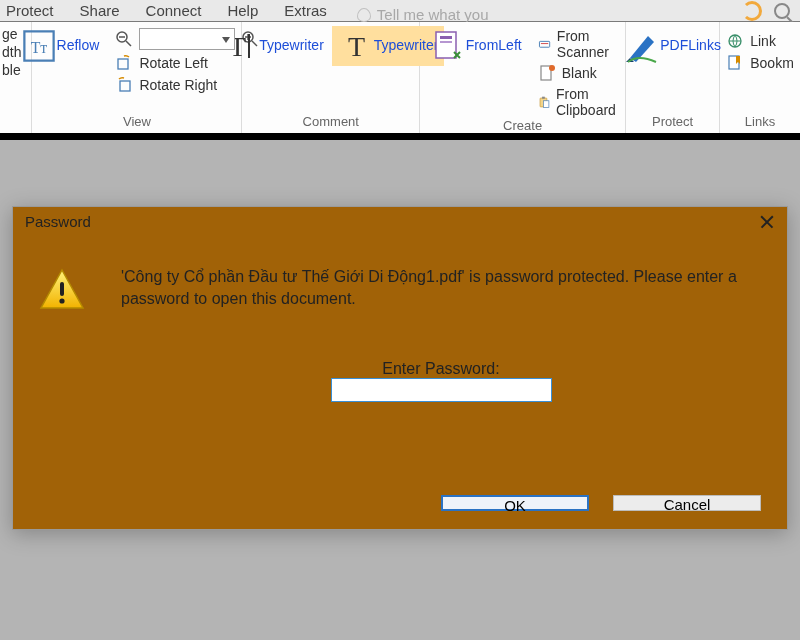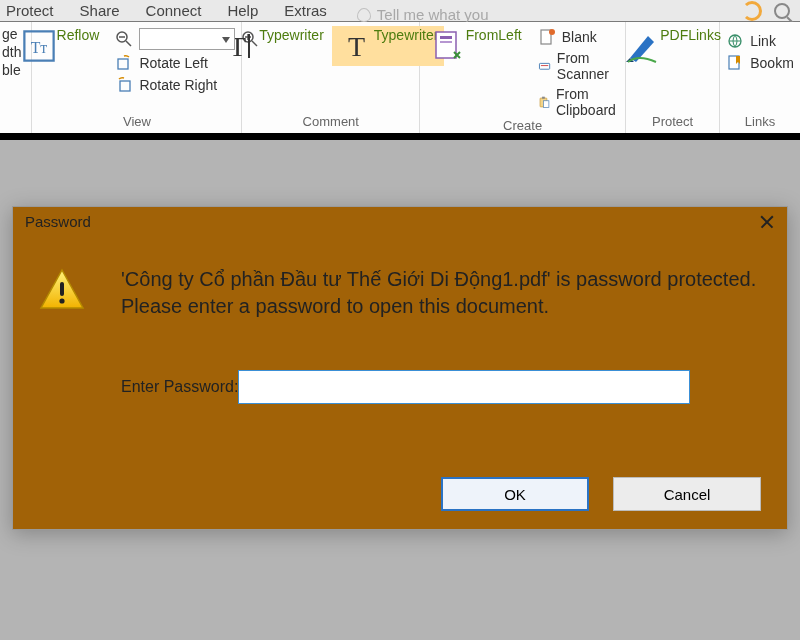--- a/index.html
+++ b/index.html
@@ -30,21 +30,21 @@
     background: #fdfdfd; border-bottom: 7px solid #000000;
     display: flex; overflow: hidden;
   }
   .group {
     display: flex; flex-direction: column; align-items: center;
     border-right: 1px solid #dcdcdc; padding: 4px 8px 2px 8px; height: 100%;
   }
   .group .body { flex: 1; display: flex; align-items: flex-start; }
   .group .glabel { font-size: 13px; color: #666; padding-bottom: 2px;}
   .vbtn { display: flex; flex-direction: row; align-items: flex-start; padding: 2px 6px; cursor: default;}
-  .vbtn span { font-size: 14px; color: #4d7c0f; margin-top: 0; line-height: 1.05;}
+  .vbtn span { font-size: 14px; color: #1d4ed8; margin-top: 10px; line-height: 1.05;}
   .stack { display: flex; flex-direction: column; gap: 4px; padding-top: 2px;}
   .hrow { display:flex; align-items:center; gap:6px; font-size:14px; color:#333;}
   .ic { width: 36px; height: 36px; display:flex; align-items:center; justify-content:center;}
   .ic16 { width: 18px; height: 18px; display:inline-flex; align-items:center; justify-content:center;}
   .vbtn.selected { background: #ffdf9e; }
   .combo { width: 96px; height: 22px; border:1px solid #a0a0a0; background:#fff; position:relative;}
   .combo::after{content:"";position:absolute;right:4px;top:8px;border-left:4px solid transparent;border-right:4px solid transparent;border-top:6px solid #555;}
   
   .cutcol { display:flex; flex-direction:column; gap:2px; font-size:14px; color:#333; padding-right:4px;}
   
@@ -64,26 +64,26 @@
   }
   .dlg-close { width: 16px; height: 16px; position: relative; cursor: default;}
   .dlg-close::before, .dlg-close::after {
     content:""; position:absolute; left:0; top:7px; width:16px; height:1.5px; background:#222;
   }
   .dlg-close::before{transform:rotate(45deg);} .dlg-close::after{transform:rotate(-45deg);}
   .dlg-body { flex:1; padding: 30px 26px 10px 26px; display: flex; flex-direction: column; gap: 50px;}
   .msgrow { display:flex; gap: 36px; align-items: flex-start;}
   .warn { width: 46px; height: 42px; position: relative; margin-top: 2px;}
   .warn svg { width: 46px; height: 42px; display:block;}
-  .msgtext { font-size: 20px; color: #222; line-height: 1.35; max-width: 640px;}
-  .fieldrow { display: flex; align-items: center; padding-left: 82px;}
+  .msgtext { font-size: 16px; color: #222; line-height: 1.35; max-width: 640px;}
+  .fieldrow { display: flex; align-items: center; padding-left: 82px; flex-direction: column;}
   .fieldlabel { font-size: 16px; color: #222;}
   .pwinput { flex:1; max-width: 452px; height: 34px; border: 1px solid #3a8fd6; padding: 2px 6px; font-size: 16px;}
   .btnrow { display:flex; justify-content:flex-end; gap: 24px; padding: 0 26px 18px 0;}
-  .dlgbtn { width: 148px; height: 34px; background:#ececec; border:1px solid #bcbcbc; font-size:15px; cursor:default;}
+  .dlgbtn { width: 148px; height: 16px; background:#ececec; border:1px solid #bcbcbc; font-size:15px; cursor:default;}
   .dlgbtn.primary { border:2px solid #2a72c4; background:#eef3fa;}
 </style>
 </head>
 <body>
 
 <div class="menubar">
   <span class="mi">Protect</span>
   <span class="mi">Share</span>
   <span class="mi">Connect</span>
   <span class="mi">Help</span>
@@ -199,34 +199,34 @@
               <path d="M24 24 l6 6 M30 24 l-6 6" stroke="#3a8f3a" stroke-width="2"></path>
             </svg>
           </div>
         <span>From</span>
         <span>Left</span>
       </div>
       <div class="stack">
         <div class="hrow">
           <span class="ic16">
               <svg viewBox="0 0 18 18">
+                <rect x="2" y="6" width="14" height="8" rx="1" fill="none" stroke="#4a7fb5" stroke-width="1.3"></rect>
+                <line x1="4" y1="9" x2="14" y2="9" stroke="#d04848" stroke-width="1.3"></line>
+              </svg>
+            </span>
+          <span>From Scanner</span>
+        </div>
+        <div class="hrow">
+          <span class="ic16">
+              <svg viewBox="0 0 18 18">
                 <rect x="3" y="2" width="10" height="14" fill="#fff" stroke="#888" stroke-width="1.2"></rect>
                 <circle cx="14" cy="4" r="3" fill="#e06a2b"></circle>
               </svg>
             </span>
           <span>Blank</span>
-        </div>
-        <div class="hrow">
-          <span class="ic16">
-              <svg viewBox="0 0 18 18">
-                <rect x="2" y="6" width="14" height="8" rx="1" fill="none" stroke="#4a7fb5" stroke-width="1.3"></rect>
-                <line x1="4" y1="9" x2="14" y2="9" stroke="#d04848" stroke-width="1.3"></line>
-              </svg>
-            </span>
-          <span>From Scanner</span>
         </div>
         <div class="hrow">
           <span class="ic16">
               <svg viewBox="0 0 18 18">
                 <rect x="3" y="3" width="10" height="13" rx="1" fill="#f2d48a" stroke="#c79a3a" stroke-width="1"></rect>
                 <rect x="6" y="1" width="4" height="3" fill="#888"></rect>
                 <rect x="8" y="7" width="8" height="10" fill="#fff" stroke="#4a7fb5" stroke-width="1"></rect>
               </svg>
             </span>
           <span>From Clipboard</span>

